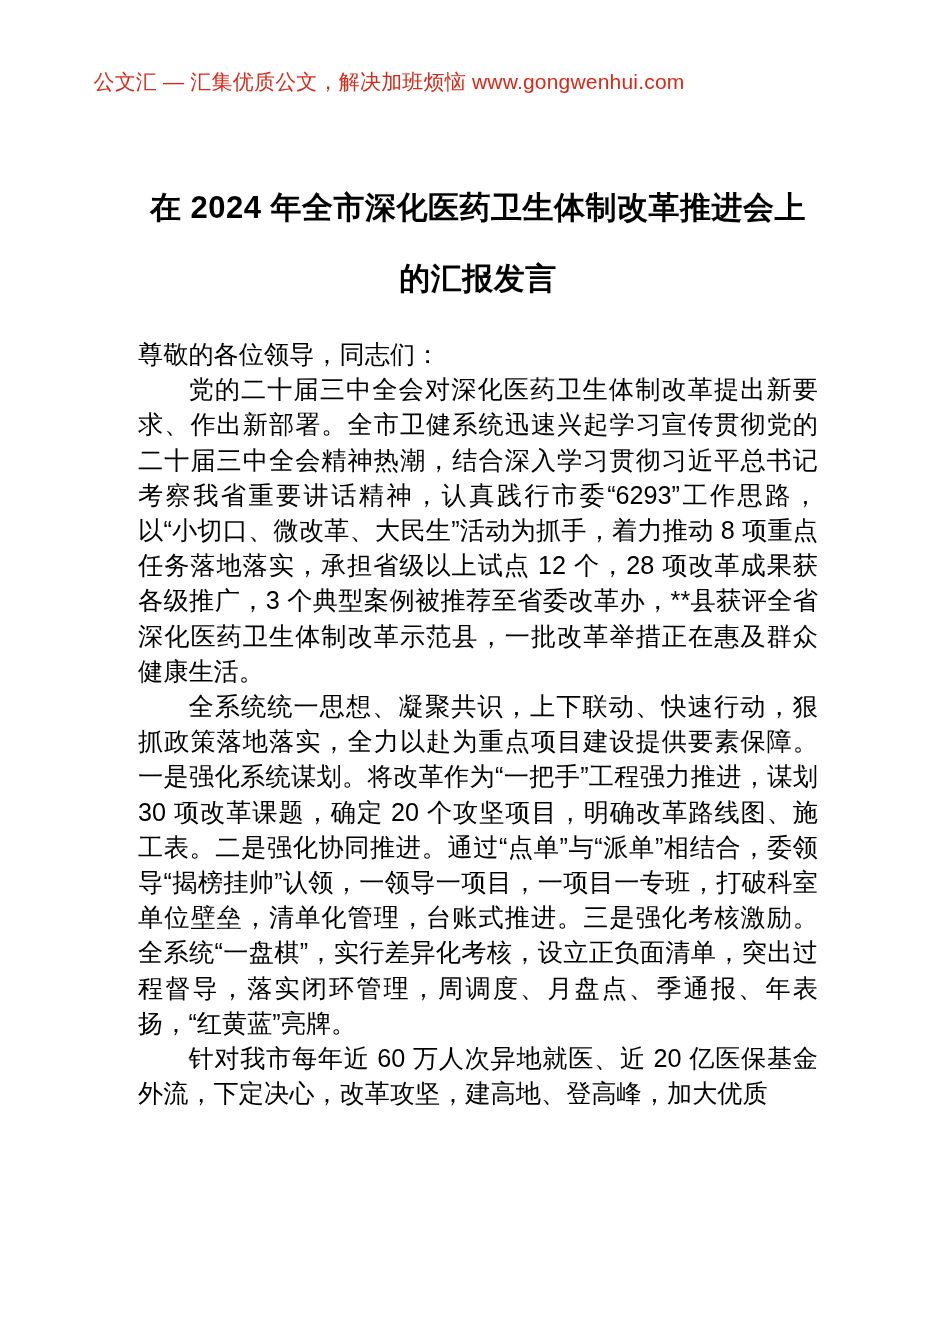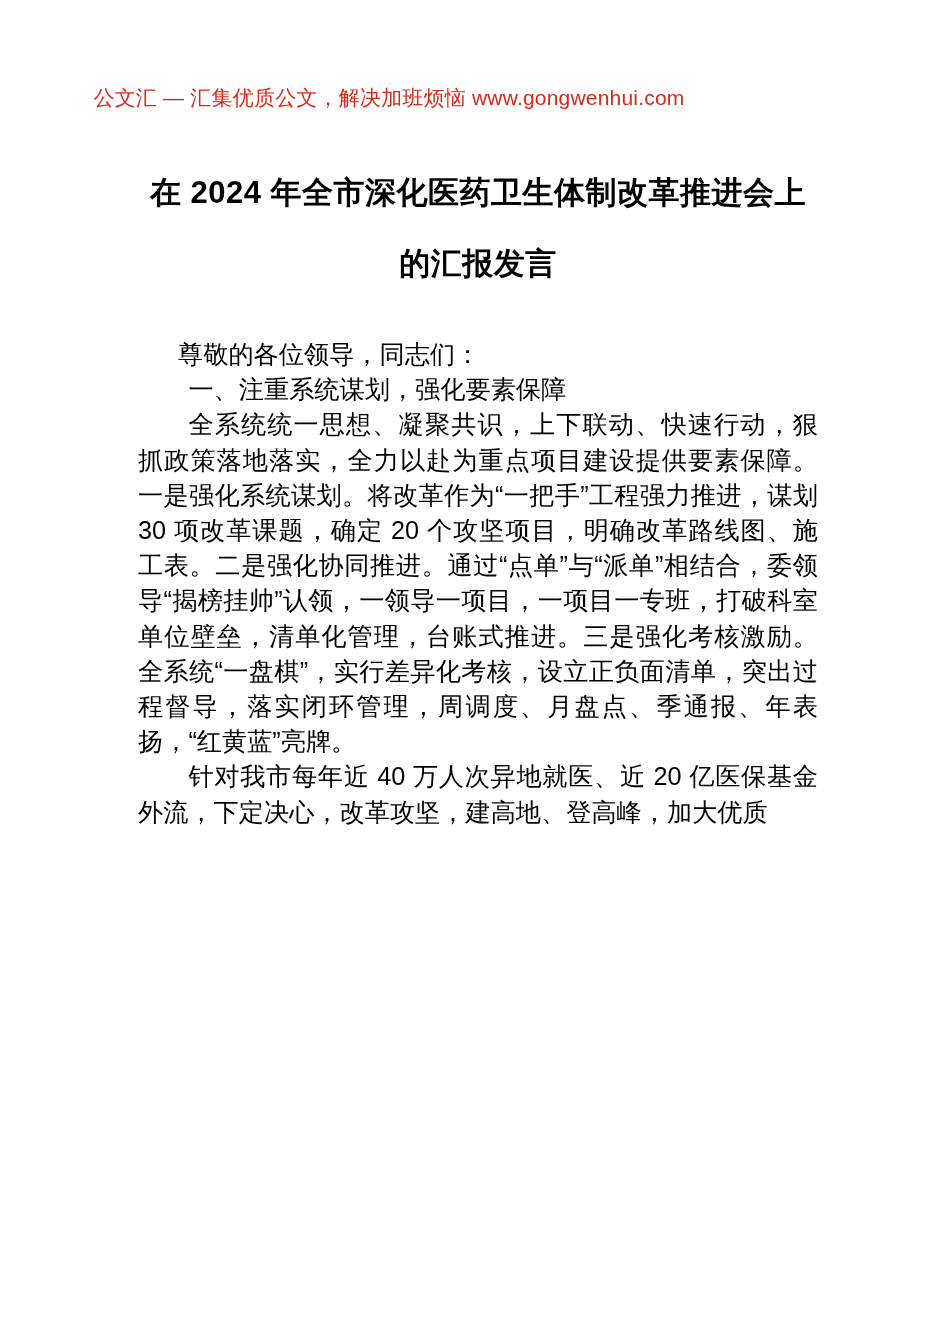--- a/index.html
+++ b/index.html
@@ -16,34 +16,34 @@
   }
   .page {
     position: relative;
     width: 950px;
     height: 1344px;
     background: #ffffff;
     box-sizing: border-box;
   }
   .watermark {
     position: absolute;
-    top: 84px;
+    top: 68px;
     left: 0;
     width: 778px;
     text-align: center;
     color: #d92817;
     font-size: 21px;
     font-weight: 400;
     letter-spacing: 0.2px;
     white-space: nowrap;
     font-family: "Liberation Sans", "DejaVu Sans", sans-serif;
   }
   .doc-title {
     position: absolute;
-    top: 157px;
+    top: 172px;
     left: 138px;
     width: 680px;
     text-align: center;
     font-size: 31px;
     font-weight: 700;
     line-height: 71px;
     letter-spacing: 0.5px;
     font-family: "Liberation Sans", "DejaVu Sans", sans-serif;
   }
   .body-block {
@@ -59,32 +59,31 @@
     text-justify: inter-ideograph;
     letter-spacing: 0px;
     margin: 0;
     font-family: "Liberation Sans", "DejaVu Sans", sans-serif;
   }
   .indent {
     text-indent: 2em;
   }
   .no-indent {
     text-indent: 0;
-    margin-left: 40px;
   }
 </style>
 </head>
 <body>
 
 <div class="page">
 
   <div class="watermark">公文汇 — 汇集优质公文，解决加班烦恼 www.gongwenhui.com</div>
 
   <div class="doc-title">在 2024 年全市深化医药卫生体制改革推进会上的汇报发言</div>
 
   <div class="body-block">
     <p class="para no-indent">尊敬的各位领导，同志们：</p>
-    <p class="para indent">一、注重系统谋划，强化要素保障</p>
+    <p class="para indent">党的二十届三中全会对深化医药卫生体制改革提出新要求、作出新部署。全市卫健系统迅速兴起学习宣传贯彻党的二十届三中全会精神热潮，结合深入学习贯彻习近平总书记考察我省重要讲话精神，认真践行市委“6293”工作思路，以“小切口、微改革、大民生”活动为抓手，着力推动 8 项重点任务落地落实，承担省级以上试点 12 个，28 项改革成果获各级推广，3 个典型案例被推荐至省委改革办，**县获评全省深化医药卫生体制改革示范县，一批改革举措正在惠及群众健康生活。</p>
     <p class="para indent">全系统统一思想、凝聚共识，上下联动、快速行动，狠抓政策落地落实，全力以赴为重点项目建设提供要素保障。一是强化系统谋划。将改革作为“一把手”工程强力推进，谋划 30 项改革课题，确定 20 个攻坚项目，明确改革路线图、施工表。二是强化协同推进。通过“点单”与“派单”相结合，委领导“揭榜挂帅”认领，一领导一项目，一项目一专班，打破科室单位壁垒，清单化管理，台账式推进。三是强化考核激励。全系统“一盘棋”，实行差异化考核，设立正负面清单，突出过程督导，落实闭环管理，周调度、月盘点、季通报、年表扬，“红黄蓝”亮牌。</p>
-    <p class="para indent">针对我市每年近 40 万人次异地就医、近 20 亿医保基金外流，下定决心，改革攻坚，建高地、登高峰，加大优质</p>
+    <p class="para indent">针对我市每年近 60 万人次异地就医、近 20 亿医保基金外流，下定决心，改革攻坚，建高地、登高峰，加大优质</p>
   </div>
 
 </div>
 
 </body></html>

